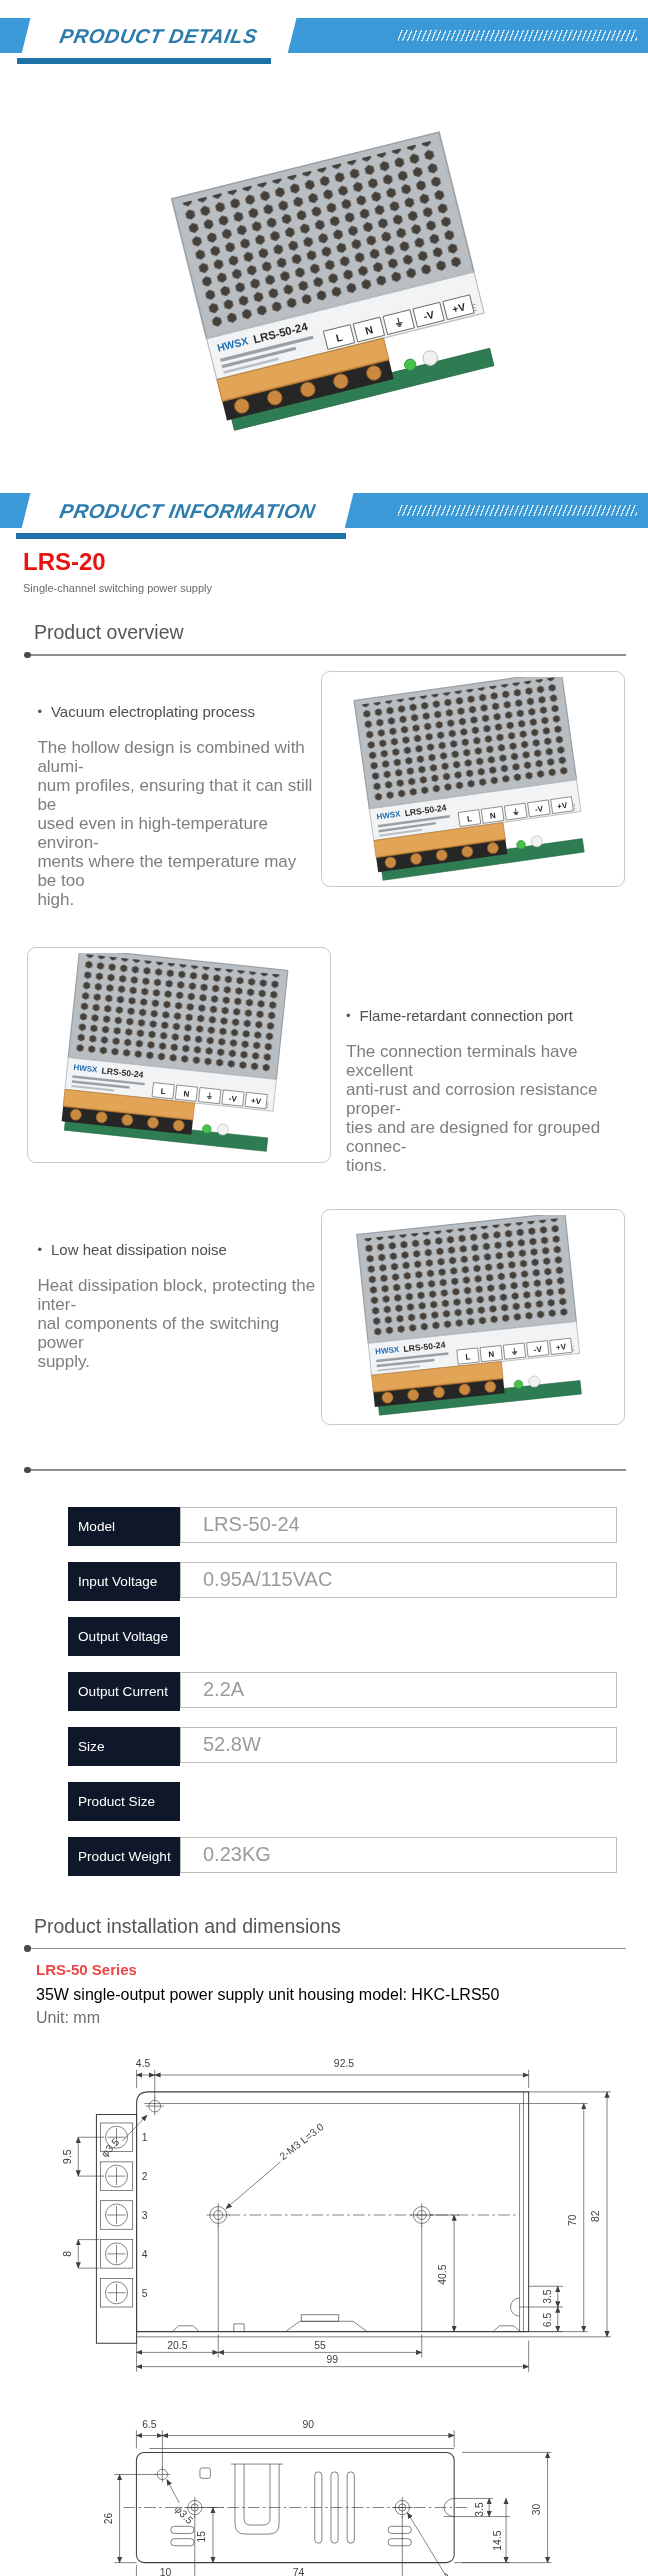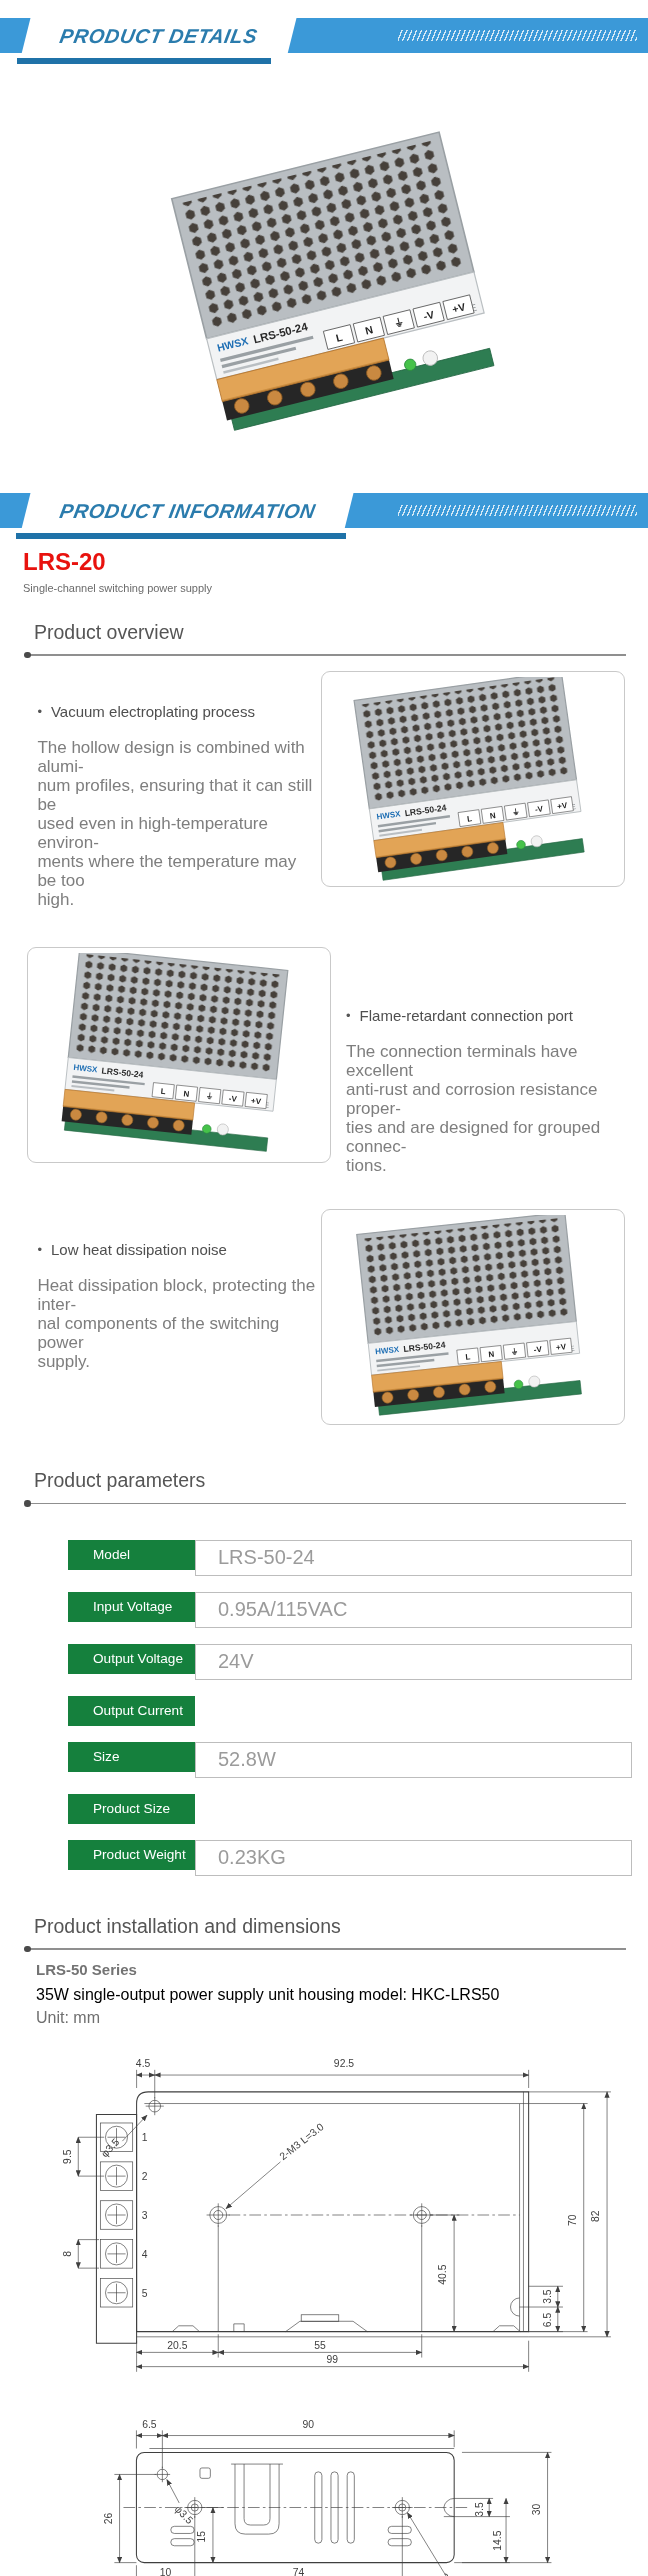--- a/index.html
+++ b/index.html
@@ -44,28 +44,28 @@
   .f1 .f-text{padding-left:10.4px;}
   .f3 .f-text{padding-left:10.4px;}
   .f2 .f-text{padding-top:60px;}
   .f-title{font-size:15px;color:#4f4f4f;display:flex;align-items:center;gap:9px;}
   .bullet{color:#555;font-size:13px;line-height:1;}
   .f-body{margin-top:18px;font-size:17px;color:#7e7e7e;line-height:19px;white-space:pre-line;}
 
   
   .params-table{margin:36px 0 0 68px;}
   .param-row{display:flex;margin-bottom:16px;}
-  .param-label{width:102px;height:30px;background:#15803d;color:#fff;font-size:13.6px;
-    display:flex;align-items:center;padding-left:25px;flex:0 0 auto;}
+  .param-label{width:102px;height:39px;background:#0f172a;color:#fff;font-size:13.6px;
+    display:flex;align-items:center;padding-left:10px;flex:0 0 auto;}
   .param-value{width:413px;height:34px;border:0.6px solid #bdbdbd;background:#fff;color:#9b9b9b;
     font-size:20px;font-weight:300;display:flex;align-items:center;padding-left:22px;}
 
   
   .install-head{margin:11.7px 0 0 36px;}
-  .series-name{font-size:15px;font-weight:bold;color:#737373;}
+  .series-name{font-size:15px;font-weight:bold;color:#ef4444;}
   .install-desc{font-size:16px;color:#000000;margin-top:7.8px;}
   .install-unit{font-size:16px;color:#6f6f6f;margin-top:5.2px;}
   .drawing{display:block;margin-left:39px;}
   .drawing-1{margin-top:26px;}
   .drawing-2{margin-top:30px;}
 
   
   .ol{fill:none;stroke:#3f3f3f;stroke-width:1.6;}
   .tl{fill:none;stroke:#3f3f3f;stroke-width:1;}
   .cl{fill:none;stroke:#3f3f3f;stroke-width:1;stroke-dasharray:18 5 4 5;}
@@ -204,41 +204,40 @@
 supply.</div>
   </div>
   <div class="photo-box">
     <svg width="285" height="205" viewBox="0 0 440 316">
       <use href="#psu-art" transform="translate(25,-5) scale(0.95) rotate(-6 200 165)"></use>
     </svg>
   </div>
 </div>
 
 <div class="sec" style="margin-top:44px">
-  <div class="sec-title">Product parameters</div>
   <div class="rule">
       <span class="rule-dot"></span>
     </div>
 </div>
 
 <div class="params-table">
   <div class="param-row">
     <div class="param-label">Model</div>
     <div class="param-value">LRS-50-24</div>
   </div>
   <div class="param-row">
     <div class="param-label">Input Voltage</div>
     <div class="param-value">0.95A/115VAC</div>
   </div>
   <div class="param-row">
     <div class="param-label">Output Voltage</div>
-    <div class="param-value">24V</div>
   </div>
   <div class="param-row">
     <div class="param-label">Output Current</div>
+    <div class="param-value">2.2A</div>
   </div>
   <div class="param-row">
     <div class="param-label">Size</div>
     <div class="param-value">52.8W</div>
   </div>
   <div class="param-row">
     <div class="param-label">Product Size</div>
   </div>
   <div class="param-row">
     <div class="param-label">Product Weight</div>

